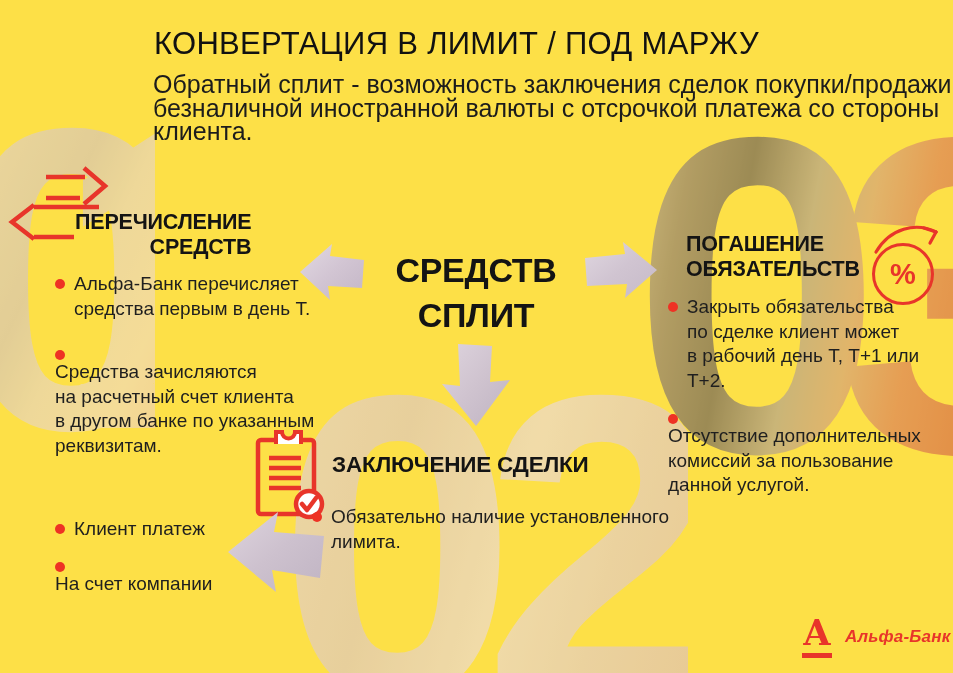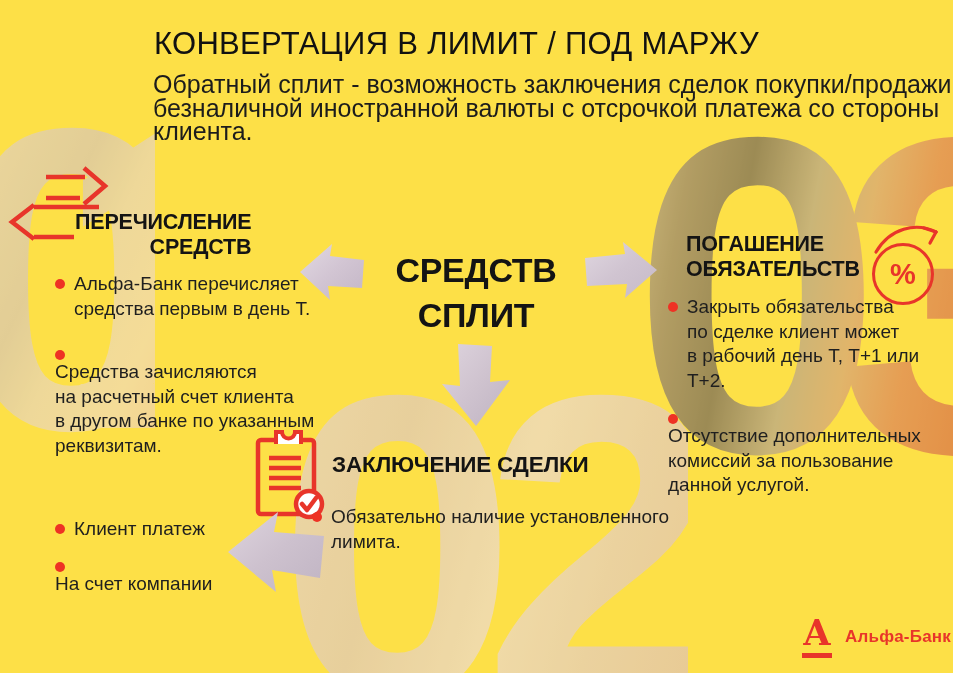--- a/index.html
+++ b/index.html
@@ -81,21 +81,21 @@
   
   .logo{
     left:802px;top:616px;display:flex;align-items:center;gap:13px;
   }
   .logo .a-mark{display:flex;flex-direction:column;align-items:center;}
   .logo .a-letter{
     font-family:"DejaVu Serif","Liberation Serif",serif;
     font-size:35px;line-height:34px;font-weight:bold;color:#e8352a;
   }
   .logo .a-bar{width:30px;height:5px;background:#e8352a;margin-top:3px;}
-  .logo .name{font-size:17px;font-weight:bold;color:#e8352a;letter-spacing:.2px;}
+  .logo .name{font-size:17px;font-weight:bold;color:#e8352a;letter-spacing:.2px;font-style:italic;}
 </style>
 </head>
 <body>
 
 <div class="page">
 
   <div class="bgnum n01">01</div>
   <div class="bgnum n02">02</div>
   <div class="bgnum n03">03</div>
 

